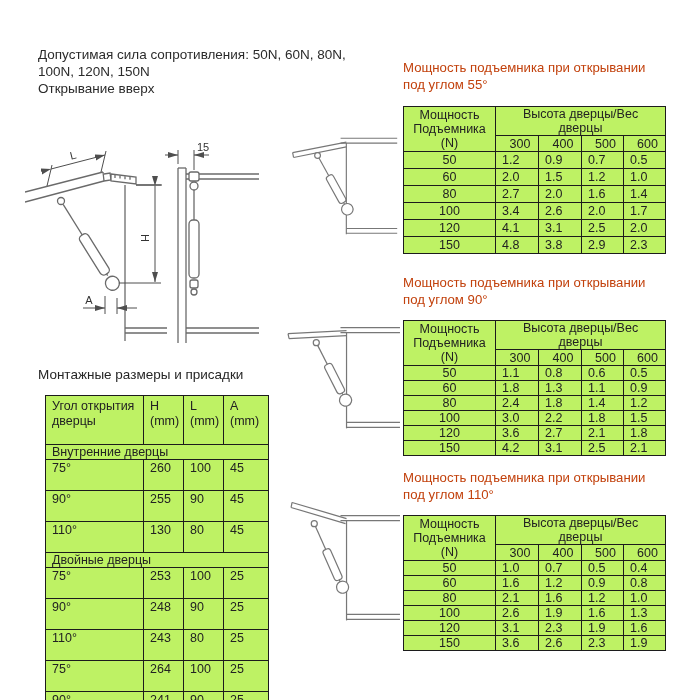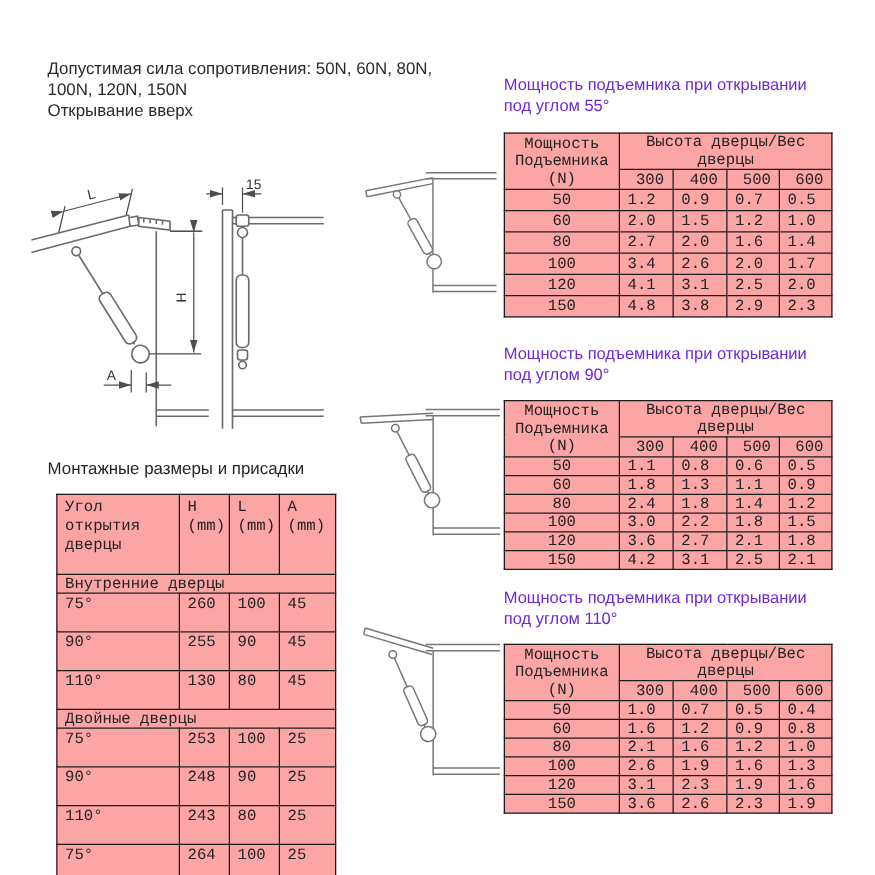--- a/index.html
+++ b/index.html
@@ -16,30 +16,30 @@
   .intro { position:absolute; left:38px; top:46px; font-size:13.5px; line-height:17px; color:#2b2b2b; }
 
   .main-diagram { position:absolute; left:25px; top:128px; width:238px; height:216px; }
   .sdiagram { position:absolute; left:282px; width:121px; }
   .sd1 { top:121px; height:142px; }
   .sd2 { top:309px; height:150px; }
   .sd3 { top:487px; height:162px; }
 
   .mount-title { position:absolute; left:38px; top:367px; font-size:13.5px; color:#262626; }
 
-  table { border-collapse:collapse; position:absolute; background:#fca5a5; table-layout:fixed;font-family:Liberation Mono, monospace; }
+  table { border-collapse:collapse; position:absolute; background:#bef264; table-layout:fixed; }
   th, td { font-weight:normal; vertical-align:middle; }
 
   .mtable { left:45px; top:395px; width:223px; font-size:12.5px; }
   .mtable th, .mtable td { border:1.6px solid #1c1c1c; padding:1px 3px 15px 6px; text-align:left; }
   .mtable th { height:38px; vertical-align:top; padding-top:3px; line-height:15px; }
   .mtable td { height:18px; }
   .mtable tr.sect td { height:13px; padding-top:0; padding-bottom:0; }
 
-  .power-title { position:absolute; left:403px; width:280px; font-size:13.2px; line-height:17px; color:#6d28d9; }
+  .power-title { position:absolute; left:403px; width:280px; font-size:13.2px; line-height:17px; color:#c2410c; }
   .pt1 { top:59px; } .pt2 { top:274px; } .pt3 { top:469px; }
 
   .ptable { left:403px; width:262px; font-size:12.5px; }
   .ptable th, .ptable td { border:1.6px solid #1c1c1c; padding:0; }
   .ptable th.corner { text-align:center; line-height:14px; }
   .ptable th.corner div { line-height:14px; }
   .ptable th.span { text-align:center; }
   .ptable th.span div { line-height:14px; }
   .ptable th.colh { text-align:center; padding-left:6px; height:16px; }
   .ptable td { height:17px; padding-left:6px; text-align:left; }

